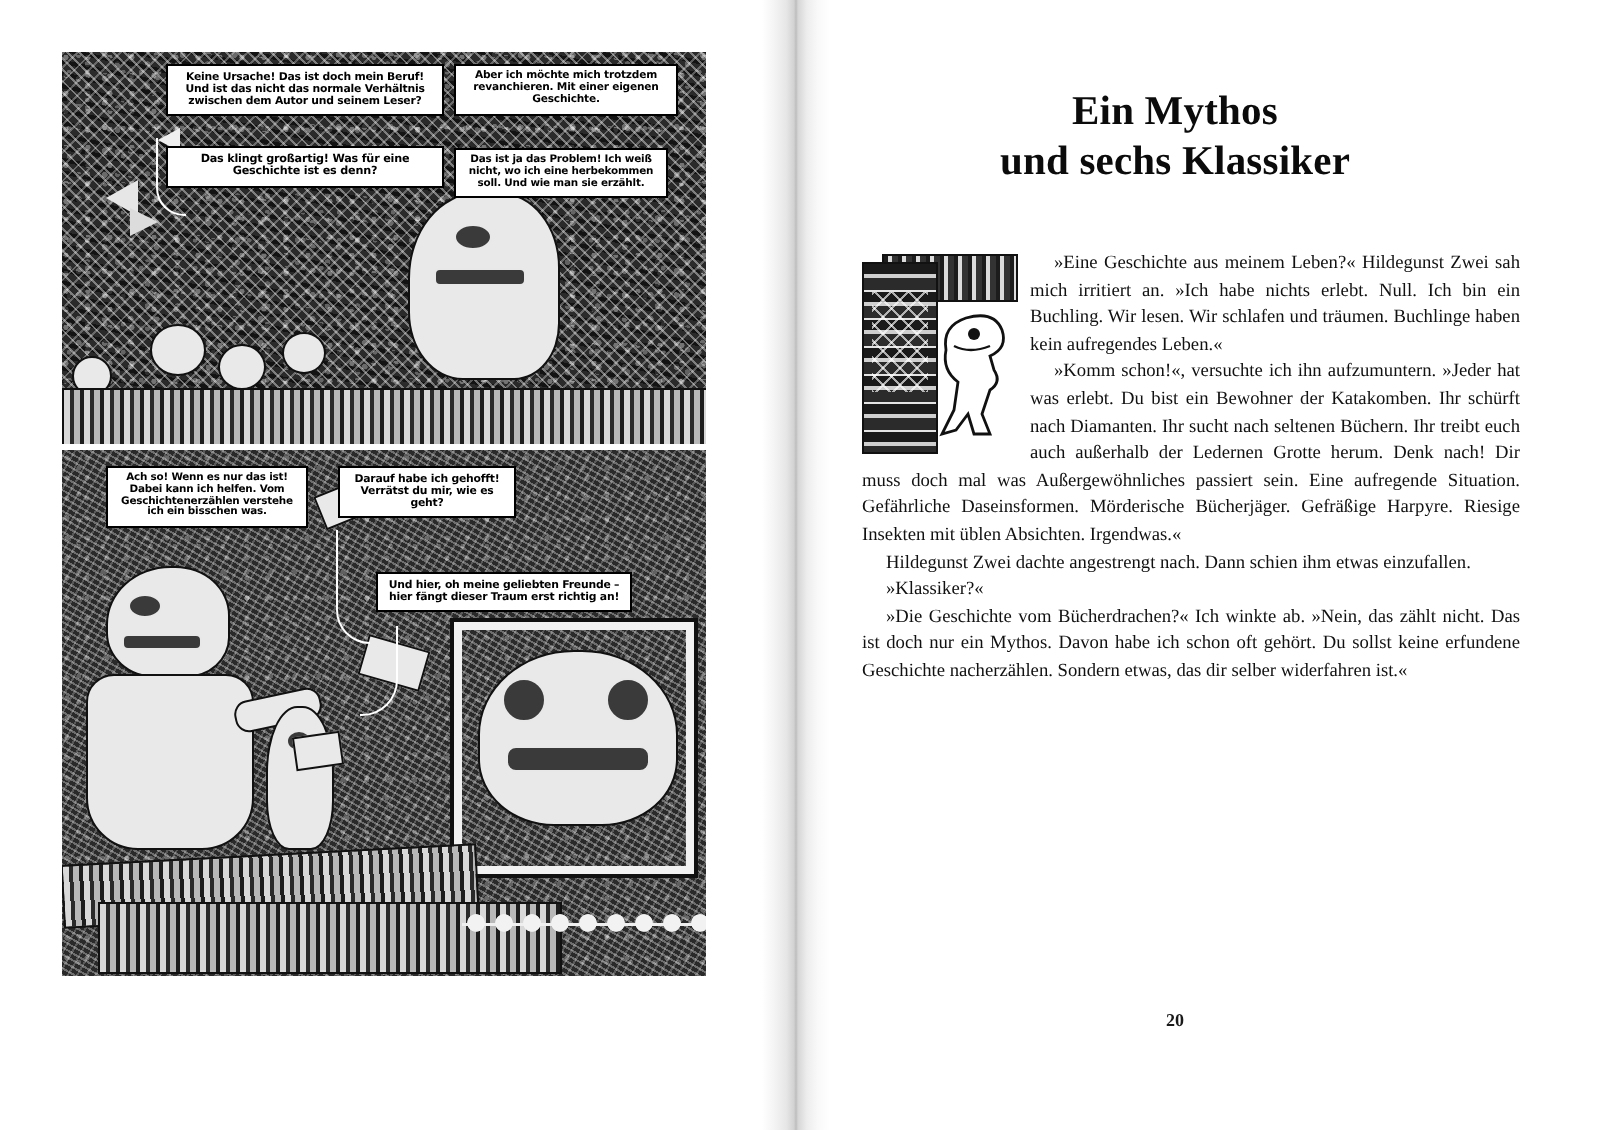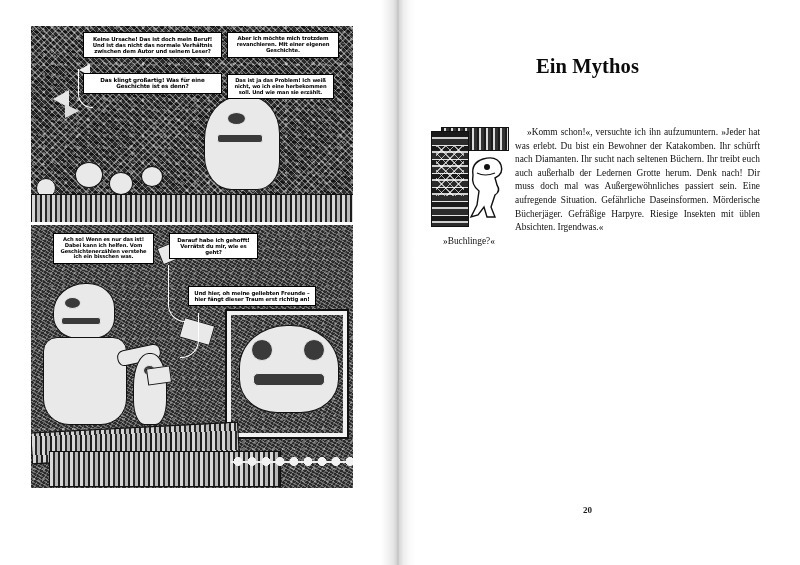--- a/index.html
+++ b/index.html
@@ -166,21 +166,21 @@
 
   
   .page-right {
     position: absolute;
     left: 415px; top: 0;
     width: 385px; height: 565px;
   }
   .chapter-title {
     position: absolute;
     left: 0;
-    top: 54px;
+    top: 44px;
     width: 345px;
     text-align: center;
     font-family: "Liberation Serif", serif;
     font-weight: bold;
     font-size: 20.5px;
     line-height: 1.22;
     color: #0b0b0b;
     letter-spacing: 0.1px;
   }
   .chapter-title .l2 { display: block; }
@@ -327,36 +327,40 @@
 
     </div>
   </div>
 
   <div class="gutter"></div>
 
   <div class="page-right">
 
     <div class="chapter-title">
       <span class="l1">Ein Mythos</span>
+      <span class="l2">und sechs Klassiker</span>
     </div>
 
     <div class="body-col">
 
       <div class="vignette">
         <div class="vig-top"></div>
         <div class="vig-stack"></div>
         <div class="vig-creature">
           <svg width="40" height="72" viewBox="0 0 40 72">
             <path d="M6 24 Q4 12 16 8 Q30 4 34 14 Q37 23 28 27 L30 34 Q34 40 28 44 L24 56 L28 66 L20 66 L17 56 L11 64 L4 66 L10 54 L12 40 Q4 34 6 24 Z" fill="#ffffff" stroke="#111111" stroke-width="1.4"></path>
             <circle cx="20" cy="16" r="3" fill="#111111"></circle>
             <path d="M10 22 Q18 26 28 22" fill="none" stroke="#111111" stroke-width="1.2"></path>
           </svg>
         </div>
       </div>
 
+      <p>»Eine Geschichte aus meinem Leben?« Hildegunst Zwei sah mich irritiert an. »Ich habe nichts erlebt. Null. Ich bin ein Buchling. Wir lesen. Wir schlafen und träumen. Buchlinge haben kein aufregendes Leben.«</p>
       <p>»Komm schon!«, versuchte ich ihn aufzumuntern. »Jeder hat was erlebt. Du bist ein Bewohner der Katakomben. Ihr schürft nach Diamanten. Ihr sucht nach seltenen Büchern. Ihr treibt euch auch außerhalb der Ledernen Grotte herum. Denk nach! Dir muss doch mal was Außergewöhnliches passiert sein. Eine aufregende Situation. Gefährliche Daseinsformen. Mörderische Bücherjäger. Gefräßige Harpyre. Riesige Insekten mit üblen Absichten. Irgendwas.«</p>
-      <p>»Buchlinge?«</p>
+      <p>Hildegunst Zwei dachte angestrengt nach. Dann schien ihm etwas einzufallen.</p>
+      <p>»Klassiker?«</p>
+      <p>»Die Geschichte vom Bücherdrachen?« Ich winkte ab. »Nein, das zählt nicht. Das ist doch nur ein Mythos. Davon habe ich schon oft gehört. Du sollst keine erfundene Geschichte nacherzählen. Sondern etwas, das dir selber widerfahren ist.«</p>
     </div>
 
     <div class="folio">20</div>
   </div>
 
 </div>
 
 </body></html>

